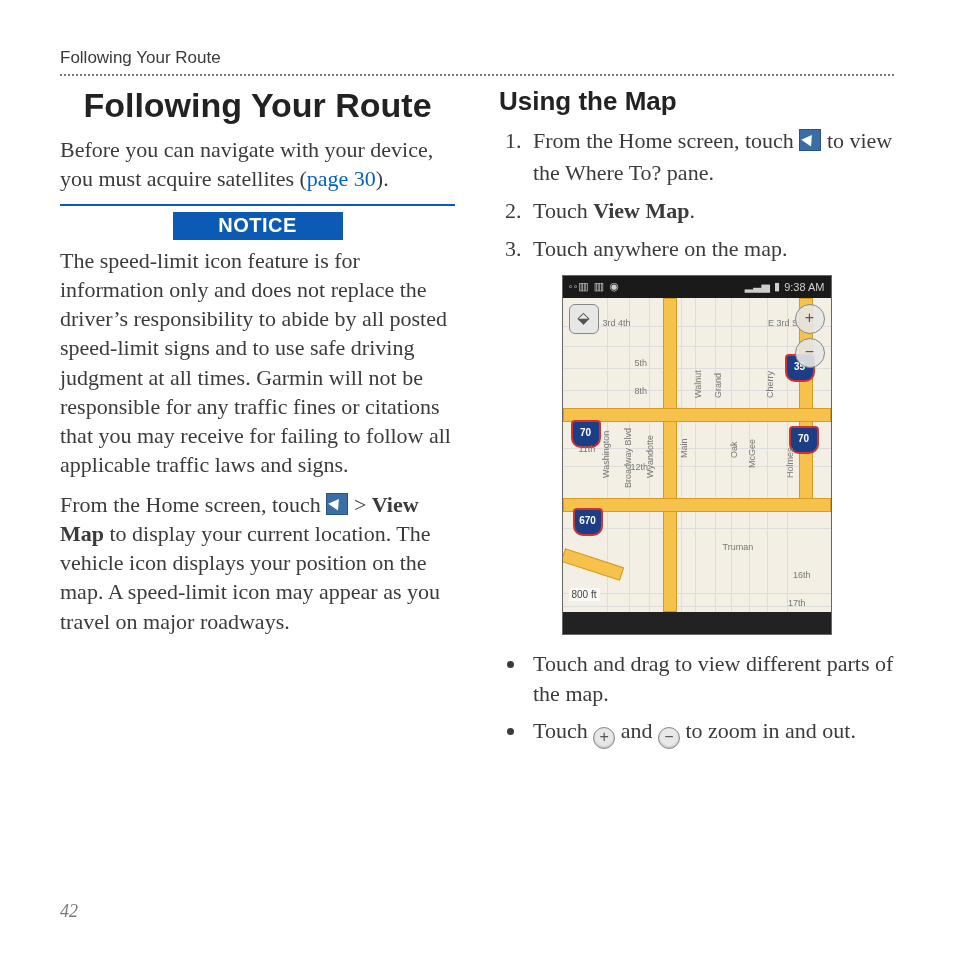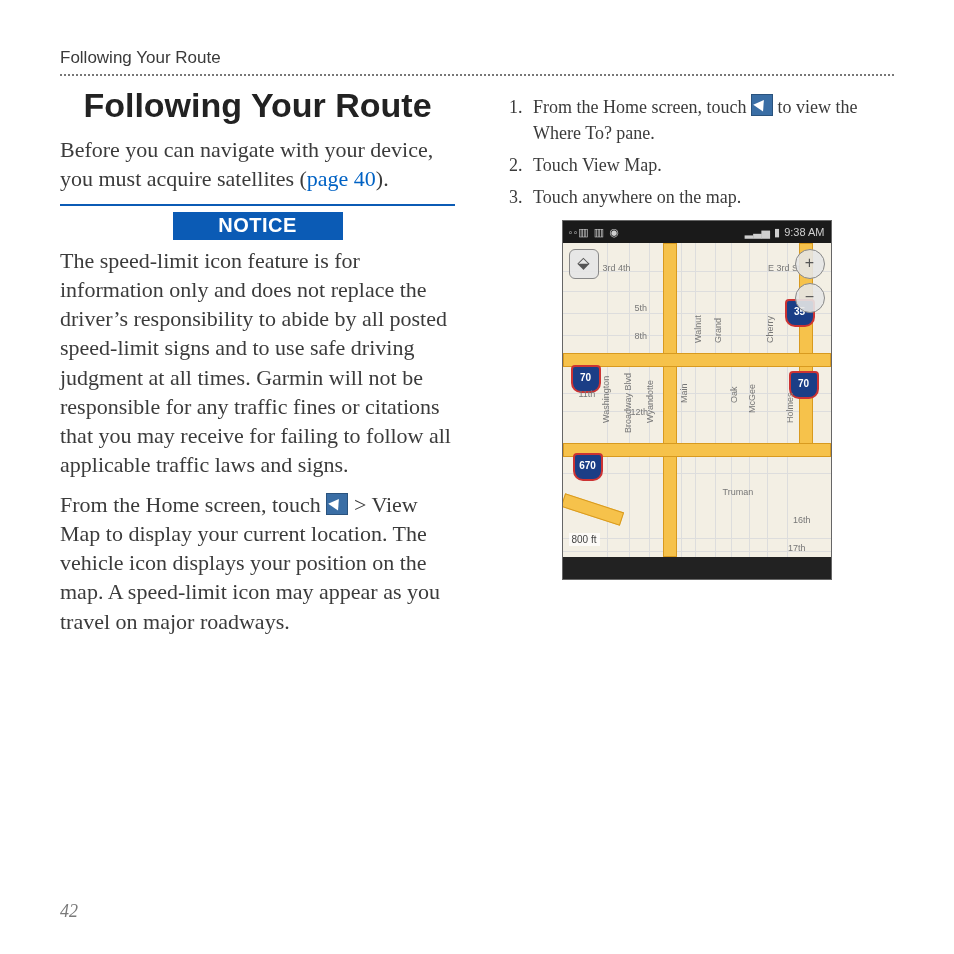--- a/index.html
+++ b/index.html
@@ -52,25 +52,25 @@
     font-family:Arial,Helvetica,sans-serif;
     font-weight:bold;
     font-size:20px;
     text-align:center;
     width:170px;
     margin:6px auto 4px auto;
     padding:2px 0 3px 0;
     letter-spacing:0.5px;
   }
   .notice-wrap{border-top:2px solid #0b5bb5}
-  ol.steps{margin:8px 0 10px 0;padding-left:28px;font-size:18px;line-height:1.45;color:#3b3b3b}
+  ol.steps{margin:8px 0 10px 0;padding-left:28px;font-size:22px;line-height:1.45;color:#3b3b3b}
   ol.steps li{margin-bottom:6px;padding-left:6px}
   ul.bullets{margin:10px 0 0 0;padding-left:28px;font-size:22px;line-height:1.4;color:#3b3b3b;list-style-type:disc}
   ul.bullets li{margin-bottom:6px;padding-left:6px}
-  .bold{font-weight:normal}
+  .bold{font-weight:bold}
   .nav-icon{
     display:inline-block;width:20px;height:20px;
     background:#3a6ea5;vertical-align:-3px;
     position:relative;border:1px solid #2a537e;
   }
   .nav-icon::after{
     content:"";position:absolute;left:3px;top:4px;
     width:0;height:0;
     border-left:6px solid transparent;
     border-right:6px solid transparent;
@@ -124,34 +124,35 @@
 <body>
 
 <div class="running-head">Following Your Route</div>
 <hr class="dots">
 
 <div class="cols">
 
   <div class="col">
     <h1 class="section">Following Your Route</h1>
     <p class="body">
-      <span>Before you can navigate with your device, you must acquire satellites (</span><a class="pagelink" href="#">page 40</a><span>).</span>
+      <span>Before you can navigate with your device, you must acquire satellites (</span><a class="pagelink" href="#">page 30</a><span>).</span>
     </p>
 
     <div class="notice-wrap">
       <div class="notice-bar">NOTICE</div>
     </div>
     <p class="body">The speed-limit icon feature is for information only and does not replace the driver’s responsibility to abide by all posted speed-limit signs and to use safe driving judgment at all times. Garmin will not be responsible for any traffic fines or citations that you may receive for failing to follow all applicable traffic laws and signs.</p>
 
     <p class="body">
       <span>From the Home screen, touch </span><span class="nav-icon"></span><span> &gt; </span><span class="bold">View Map</span><span> to display your current location. The vehicle icon displays your position on the map. A speed-limit icon may appear as you travel on major roadways.</span>
     </p>
   </div>
 
   <div class="col">
+    <h2 class="sub" style="margin-top:0">Using the Map</h2>
     <ol class="steps">
       <li>
         <span>From the Home screen, touch </span><span class="nav-icon"></span><span> to view the Where To? pane.</span>
       </li>
       <li>
         <span>Touch </span><span class="bold">View Map</span><span>.</span>
       </li>
       <li>Touch anywhere on the map.</li>
     </ol>
 
@@ -216,18 +217,24 @@
         <span class="st-lbl" style="left:222px;top:180px;transform:rotate(-90deg)">Holmes</span>
 
         <div class="ol-tl">⬙</div>
         <div class="ol-tr">+</div>
         <div class="ol-br">−</div>
         <div class="ph-scale">800 ft</div>
       </div>
       <div class="ph-bottom"></div>
     </div>
 
+    <ul class="bullets">
+      <li>Touch and drag to view different parts of the map.</li>
+      <li>
+        <span>Touch </span><span class="round-btn">+</span><span> and </span><span class="round-btn">−</span><span> to zoom in and out.</span>
+      </li>
+    </ul>
   </div>
 </div>
 
 <div class="footer">
   <span>42</span>
 </div>
 
 </body></html>

